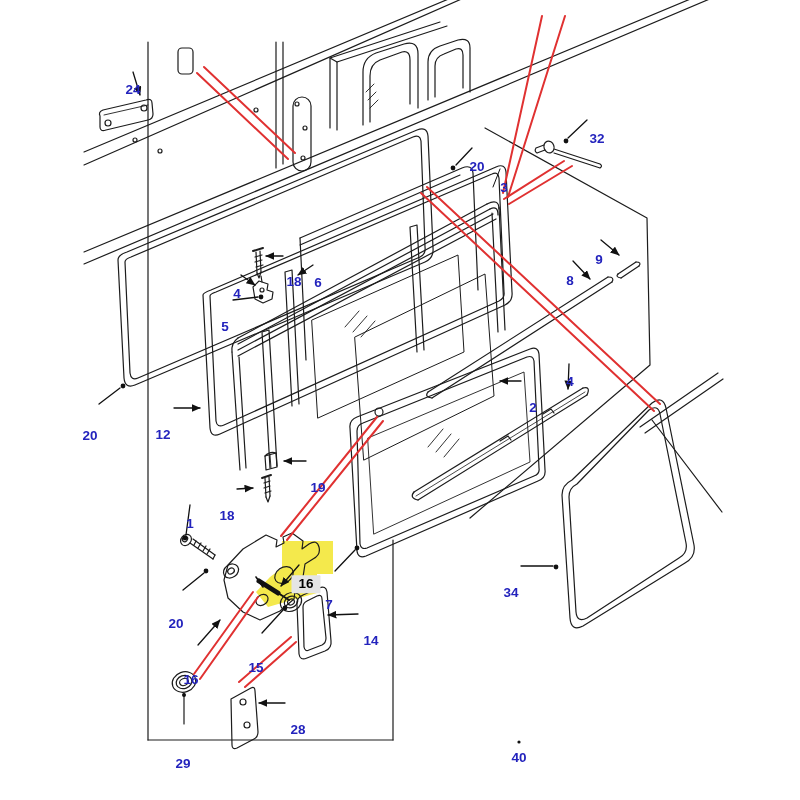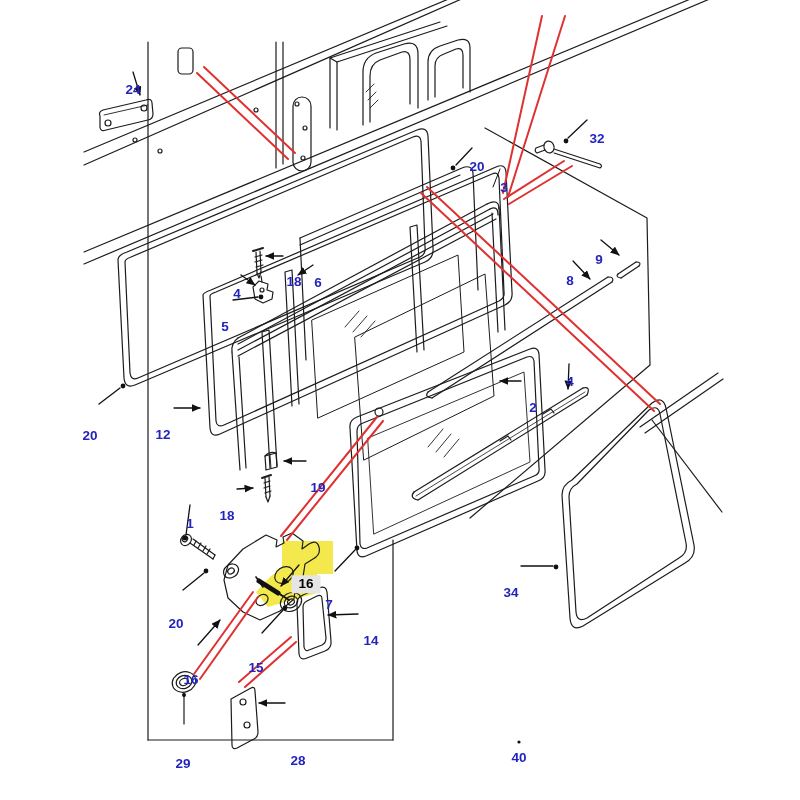--- a/index.html
+++ b/index.html
@@ -320,17 +320,17 @@
 <div class="lbl" style="left:511px;top:566px">34</div>
 <div class="lbl" style="left:318px;top:461px">19</div>
 <div class="lbl" style="left:227px;top:489px">18</div>
 <div class="lbl" style="left:190px;top:497px">1</div>
 <div class="lbl" style="left:176px;top:597px">20</div>
 <div class="lbl" style="left:191px;top:653px">16</div>
 <div class="lbl" style="left:256px;top:641px">15</div>
 <div class="lbl hl" style="left:306px;top:557px">16</div>
 <div class="lbl" style="left:329px;top:578px">7</div>
 <div class="lbl" style="left:371px;top:614px">14</div>
-<div class="lbl" style="left:298px;top:734px">28</div>
+<div class="lbl" style="left:298px;top:703px">28</div>
 <div class="lbl" style="left:183px;top:737px">29</div>
 <div class="lbl" style="left:519px;top:731px">40</div>
 
 </div>
 
 </body></html>

